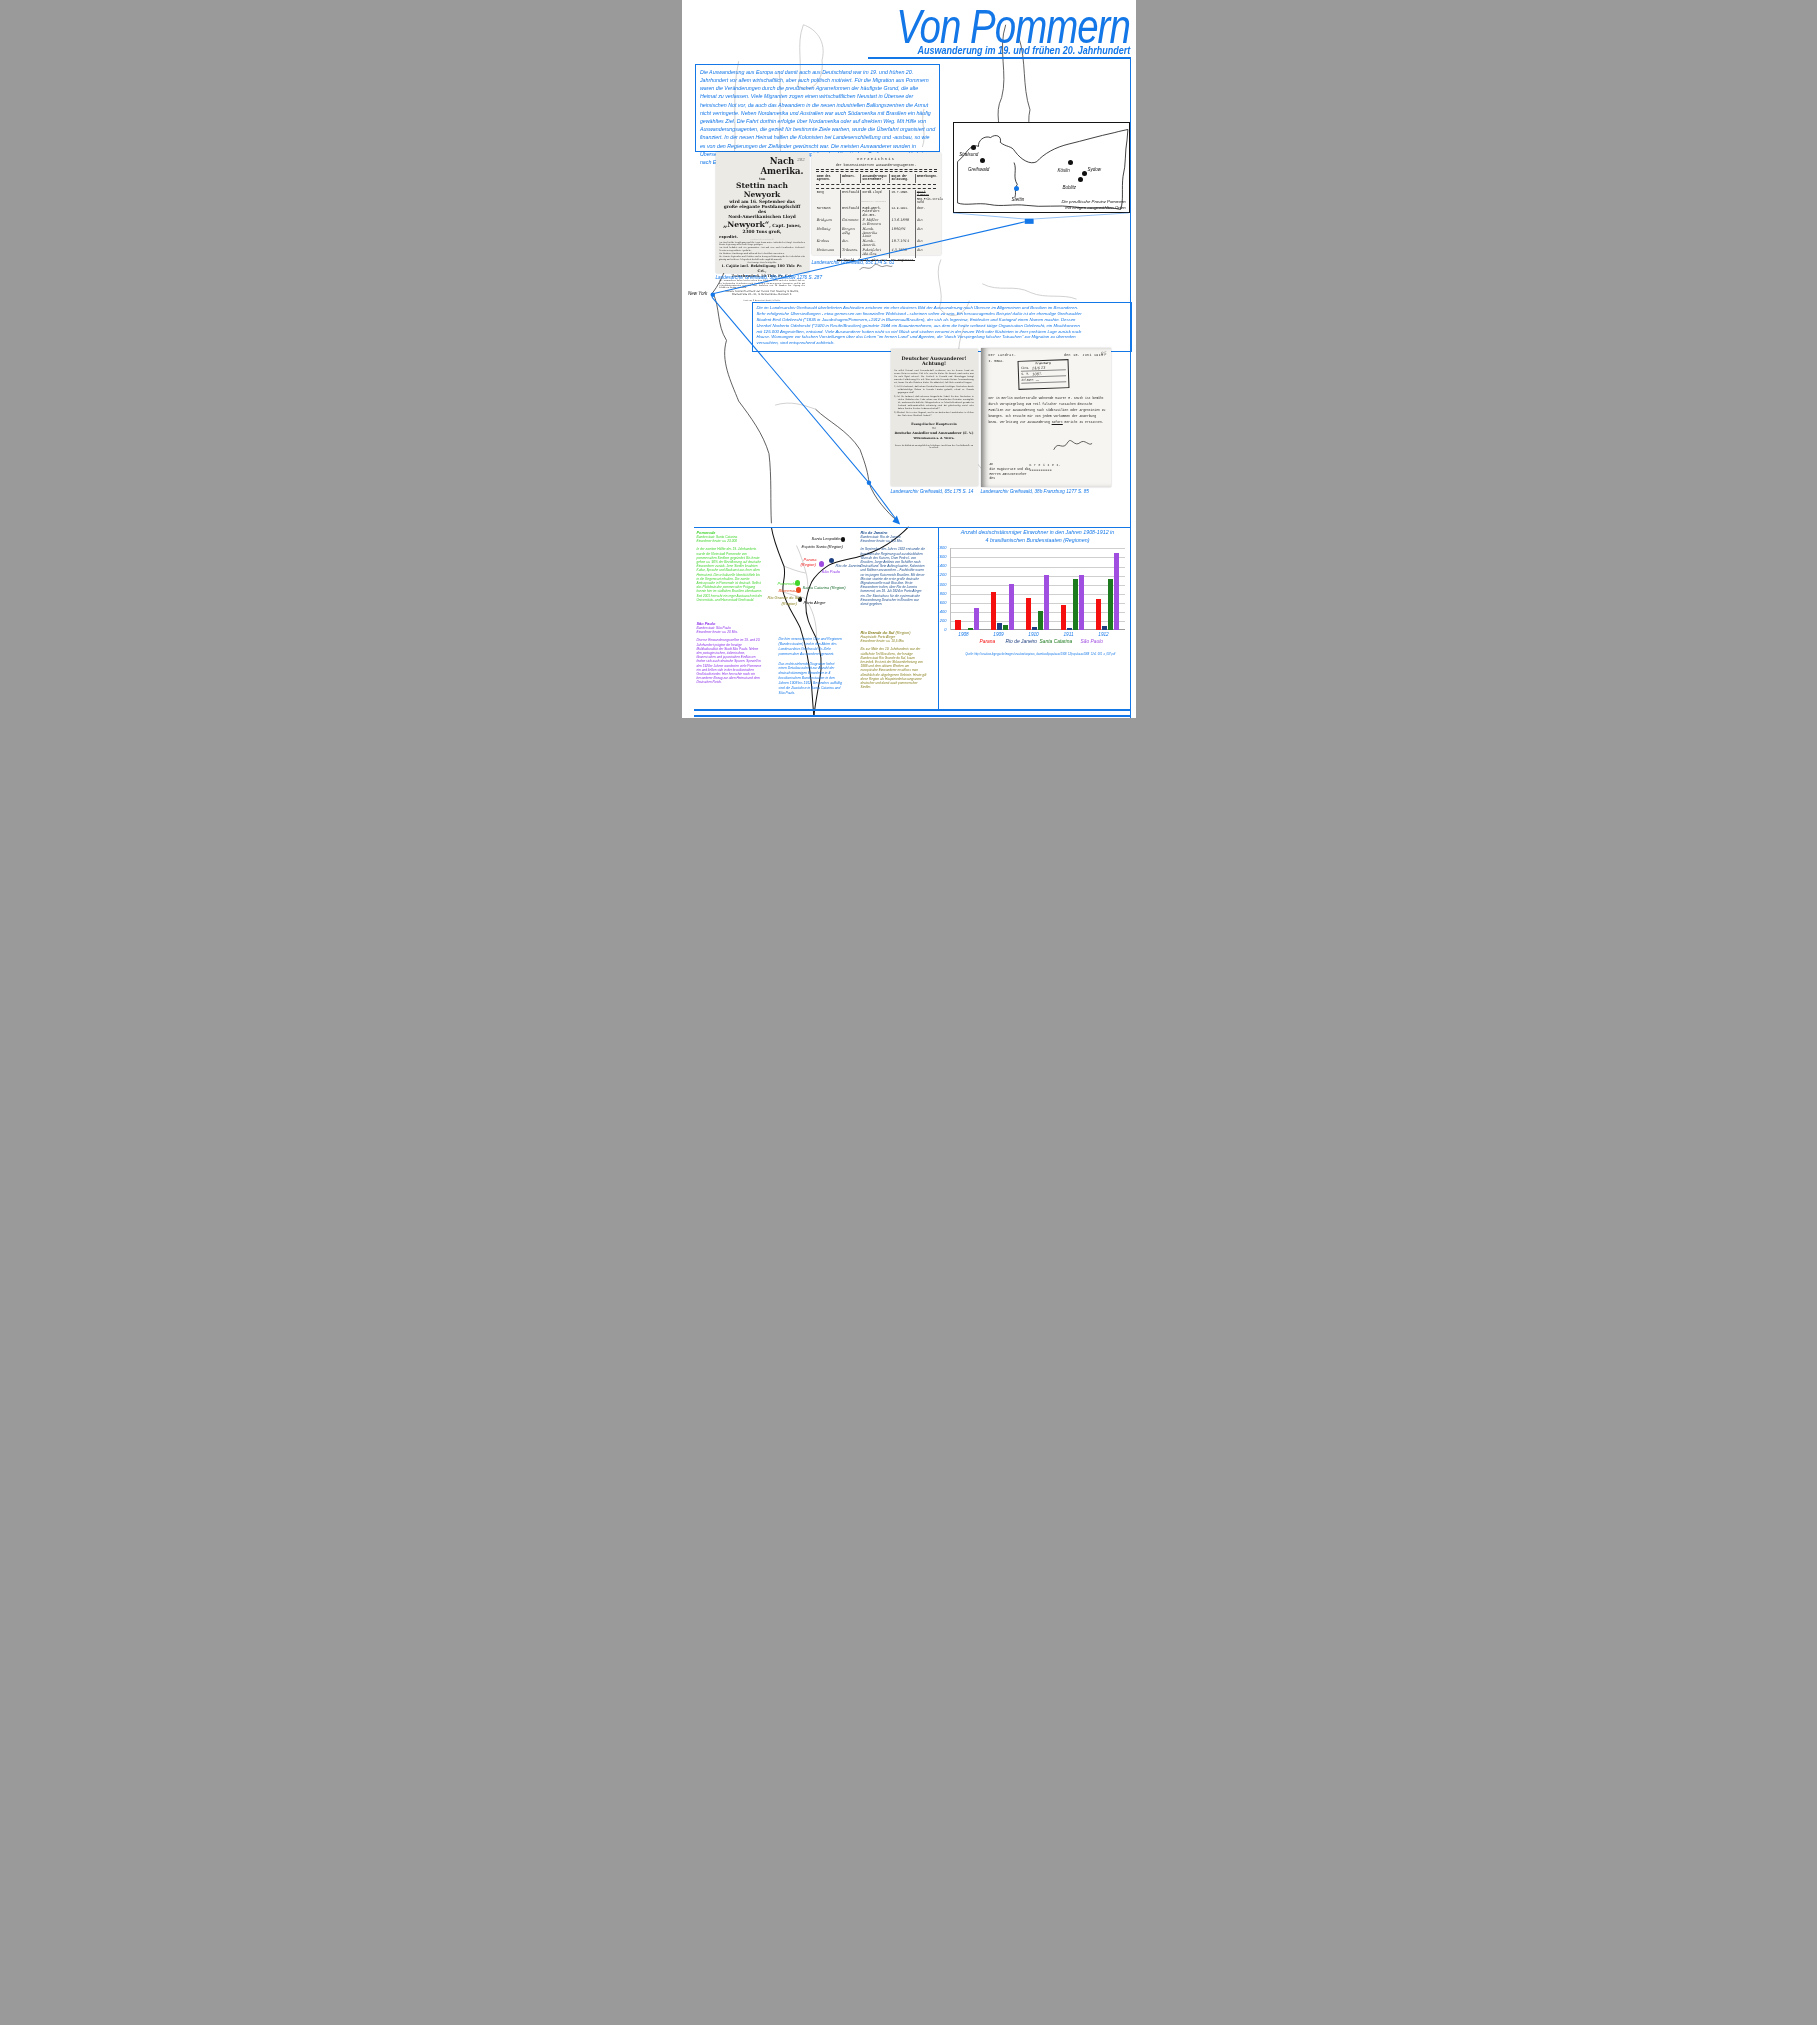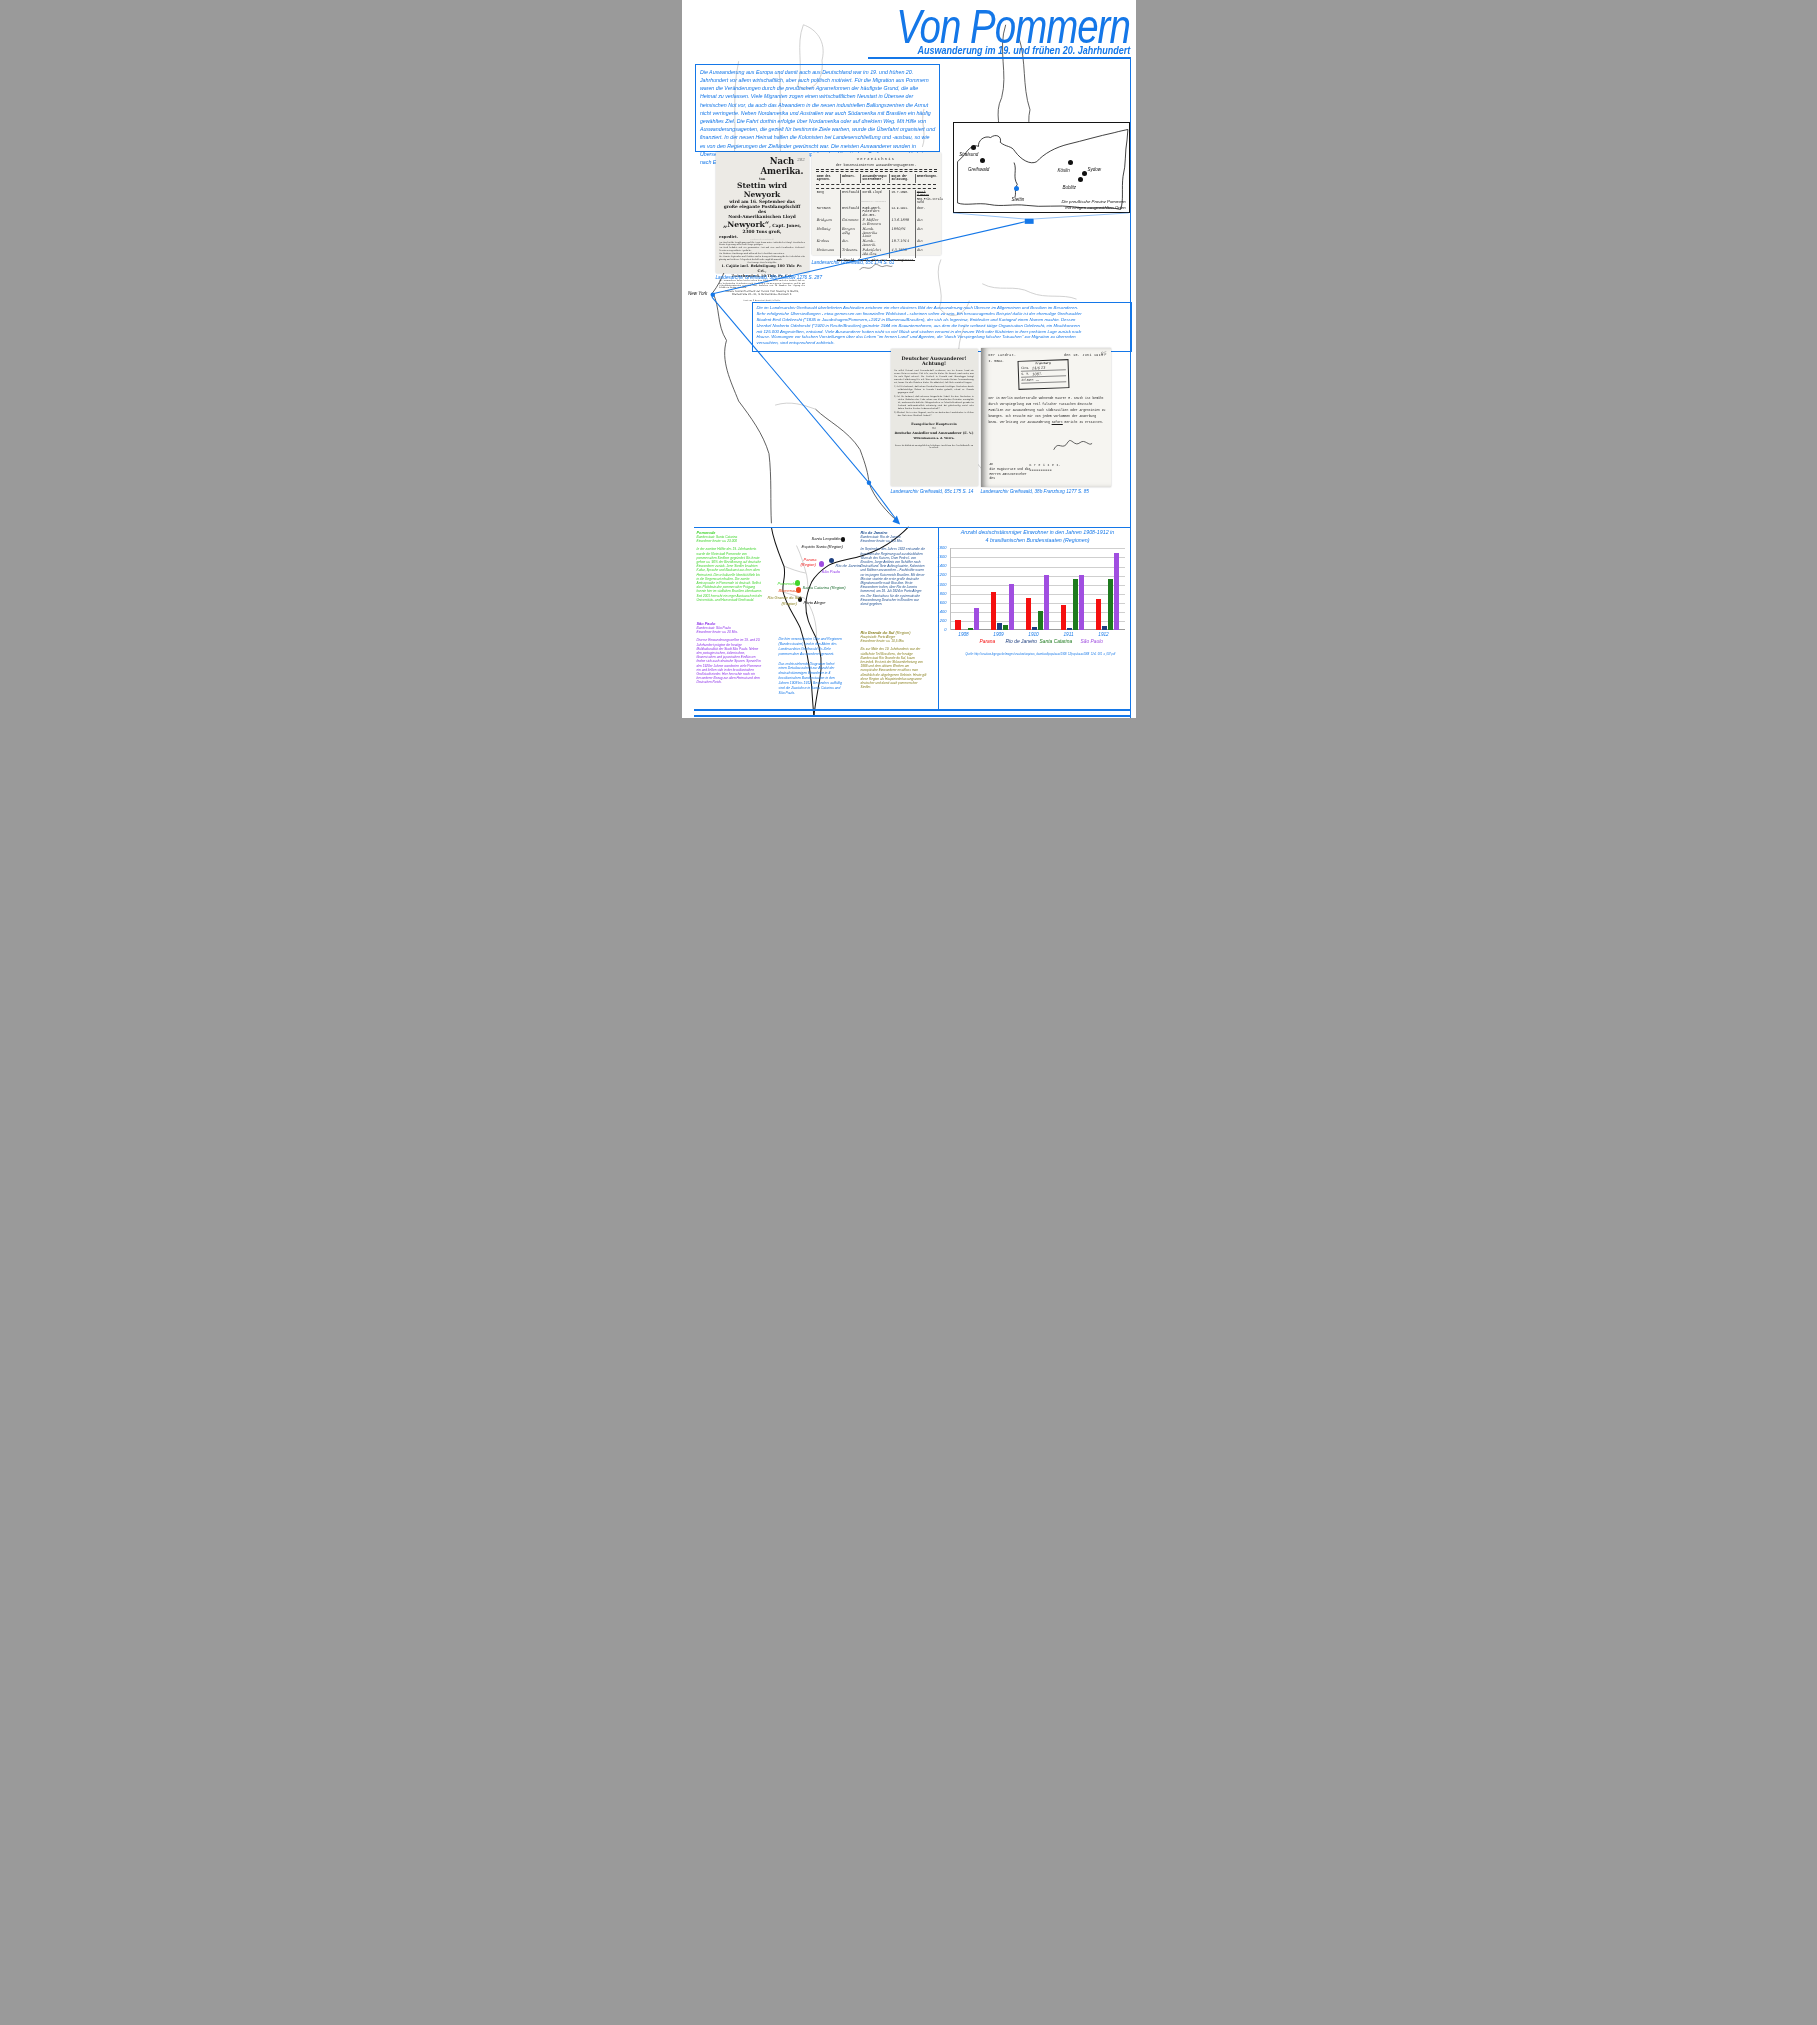--- a/index.html
+++ b/index.html
@@ -205,21 +205,21 @@
         <span class="clab" style="left: 58px; top: 74px;">Stettin</span>
       </div>
     <div class="pmap-cap">Die preußische Provinz Pommern
 mit einigen ausgewählten Orten</div>
   </div>
 
   <div class="paper doc-na">
     <div class="na-page">282</div>
     <div class="na-h1">Nach Amerika.</div>
     <div class="na-von">Von</div>
-    <div class="na-h2">Stettin wird Newyork</div>
+    <div class="na-h2">Stettin nach Newyork</div>
     <div class="na-l">wird am 16. September das</div>
     <div class="na-l">große elegante Postdampfschiff des</div>
     <div class="na-l">Nord-Amerikanischen Lloyd</div>
     <div class="na-ship"><span>„Newyork“</span><span class="sub">, Capt. Jones,</span></div>
     <div class="na-tons">2300 Tons groß,</div>
     <div class="na-exp">expedirt.</div>
     <div class="wm">Landesarchiv Greifswald</div>
     <div class="na-body">Am Bord ist für Verpflegung und für Logir-Raum unter Aufsicht der Königl. Preußischen Staats-Regierung auf's Beste Sorge getragen.</div>
     <div class="na-body">Am Bord befindet sich ein promovirter Arzt und eine nach Preußischen Medicinal-Gesetzen eingerichtete Apotheke.</div>
     <div class="na-body">Ein Stettiner Musikcorps wird während der Ueberfahrt concertiren.</div>

